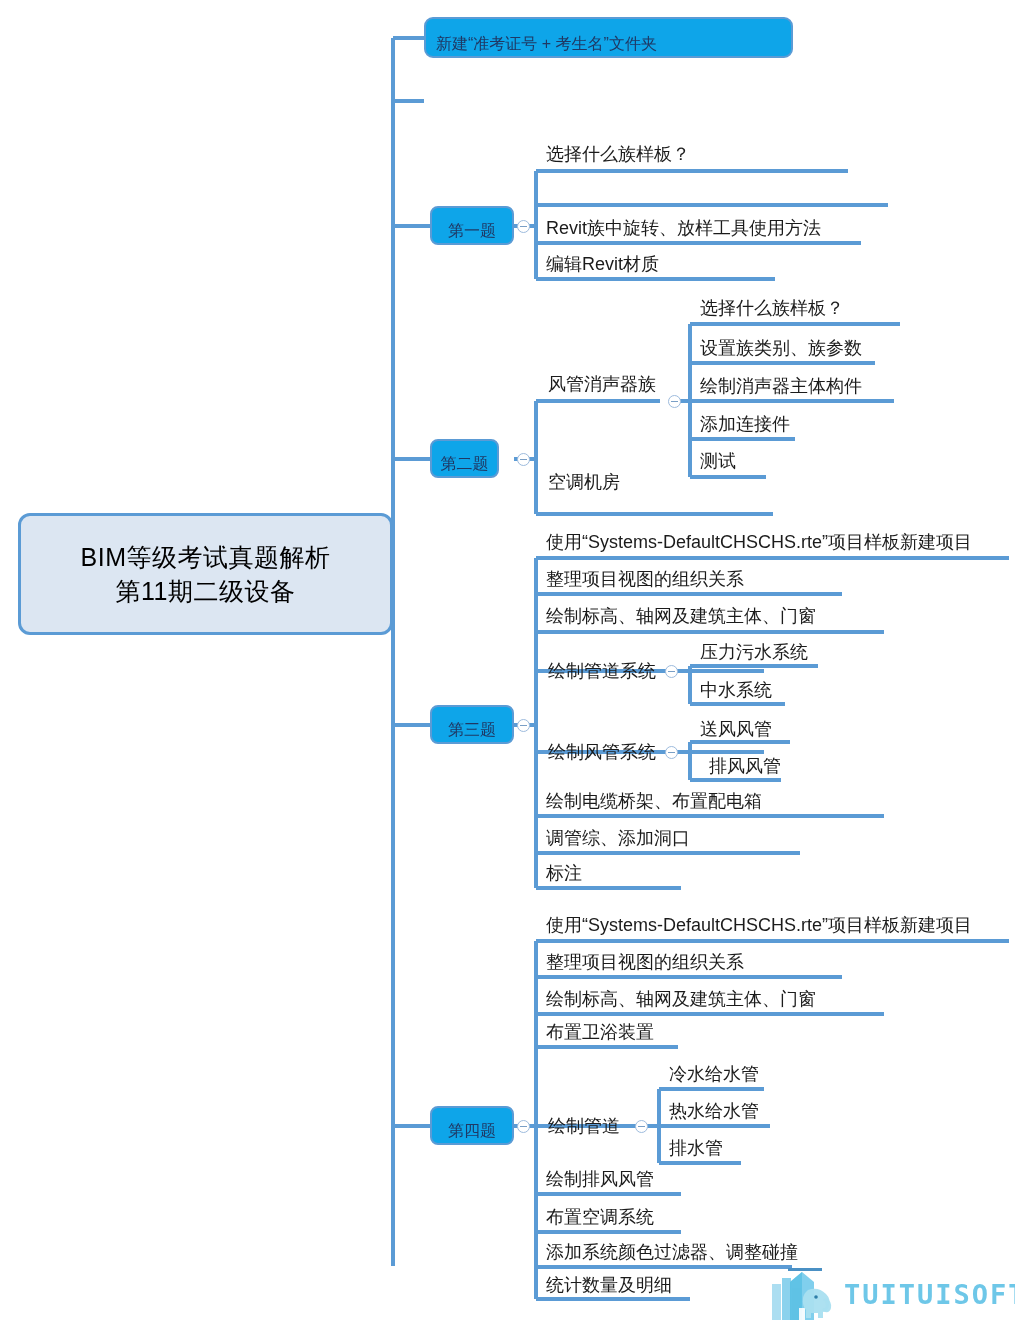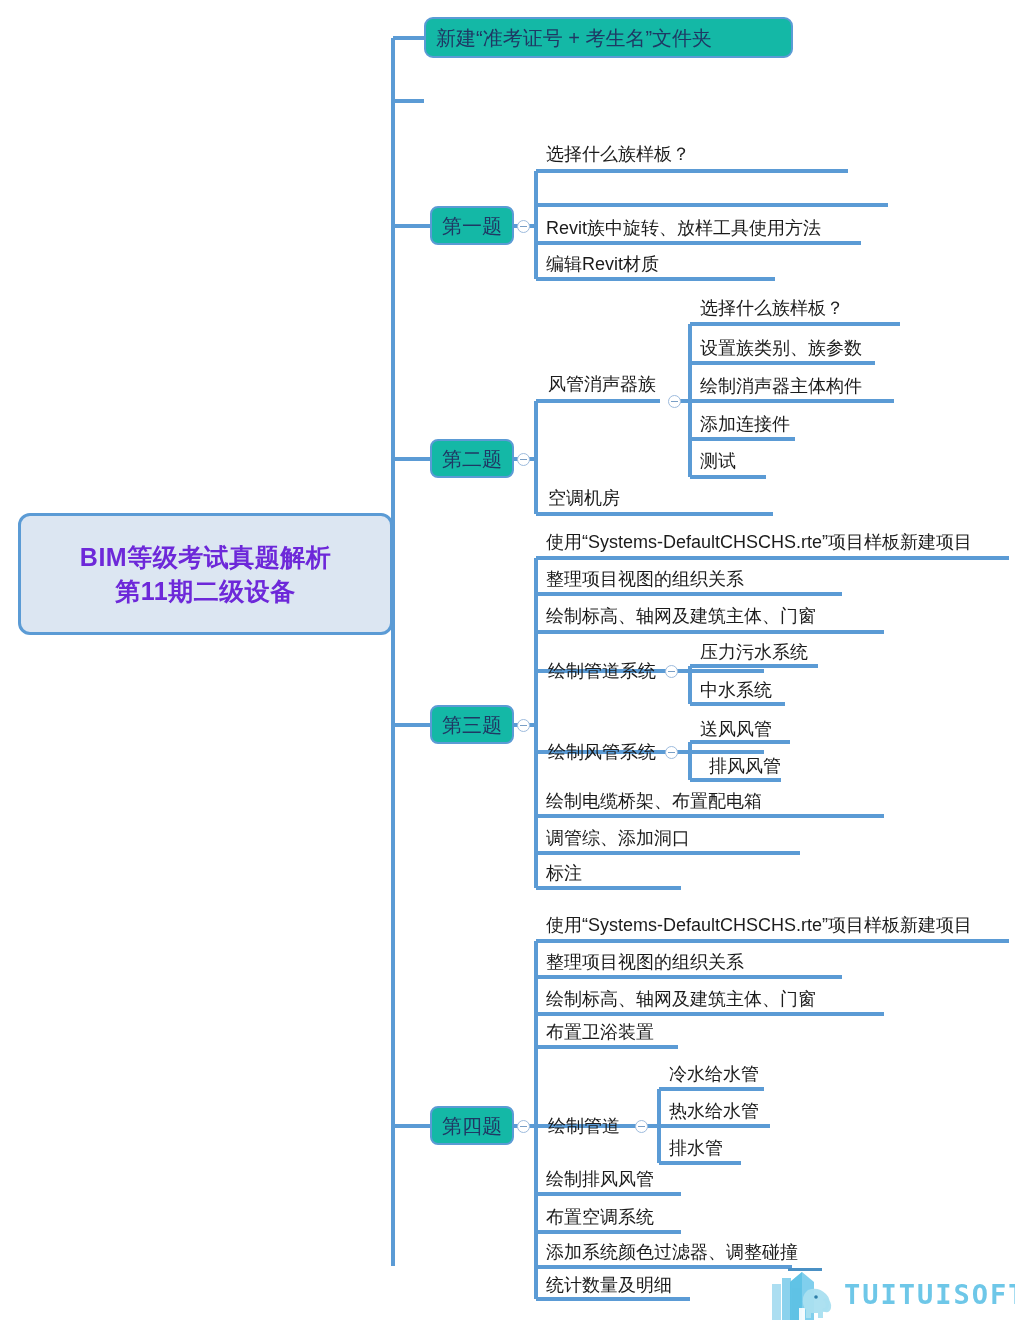--- a/index.html
+++ b/index.html
@@ -26,45 +26,45 @@
     pointer-events: none;
   }
 
   
   .root-node {
     position: absolute;
     box-sizing: border-box;
     background: #dce6f2;
     border: 3px solid #5b9bd5;
     border-radius: 12px;
-    color: #6d28d9;
-    font-weight: bold;
+    color: #000000;
+    font-weight: normal;
     font-size: 25px;
     line-height: 34px;
     text-align: center;
     display: flex;
     align-items: center;
     justify-content: center;
     letter-spacing: 0.5px;
     z-index: 4;
   }
   .root-node .rl { display: block; }
 
   
   .box-node {
     position: absolute;
     box-sizing: border-box;
-    background: #14b8a6;
+    background: #0ea5e9;
     border: 2px solid #5b9bd5;
     border-radius: 9px;
     color: #1f3864;
-    font-size: 20px;
+    font-size: 16px;
     line-height: 24px;
     display: flex;
-    align-items: center;
+    align-items: flex-end;
     padding: 0 10px;
     white-space: nowrap;
     z-index: 4;
   }
   .box-node.q {
     border-radius: 8px;
     justify-content: center;
     padding: 0 6px;
   }
 
@@ -223,21 +223,21 @@
   <div class="text-node" style="left:546px; top:143px;">
     <span>选择什么族样板？</span>
   </div>
   <div class="text-node" style="left:546px; top:217px;">
     <span>Revit族中旋转、放样工具使用方法</span>
   </div>
   <div class="text-node" style="left:546px; top:253px;">
     <span>编辑Revit材质</span>
   </div>
 
-  <div class="box-node q" style="left:430px; top:439px; width:84px; height:39px;">
+  <div class="box-node q" style="left:430px; top:439px; width:69px; height:39px;">
     <span>第二题</span>
   </div>
   <div class="toggle" style="left:517px; top:453px;"></div>
 
   <div class="text-node" style="left:548px; top:373px;">
     <span>风管消声器族</span>
   </div>
   <div class="toggle" style="left:668px; top:395px;"></div>
 
   <div class="text-node" style="left:700px; top:297px;">
@@ -249,21 +249,21 @@
   <div class="text-node" style="left:700px; top:375px;">
     <span>绘制消声器主体构件</span>
   </div>
   <div class="text-node" style="left:700px; top:413px;">
     <span>添加连接件</span>
   </div>
   <div class="text-node" style="left:700px; top:450px;">
     <span>测试</span>
   </div>
 
-  <div class="text-node" style="left:548px; top:487px;">
+  <div class="text-node" style="left:548px; top:471px;">
     <span>空调机房</span>
   </div>
 
   <div class="box-node q" style="left:430px; top:705px; width:84px; height:39px;">
     <span>第三题</span>
   </div>
   <div class="toggle" style="left:517px; top:719px;"></div>
 
   <div class="text-node" style="left:546px; top:531px;">
     <span>使用“Systems-DefaultCHSCHS.rte”项目样板新建项目</span>

